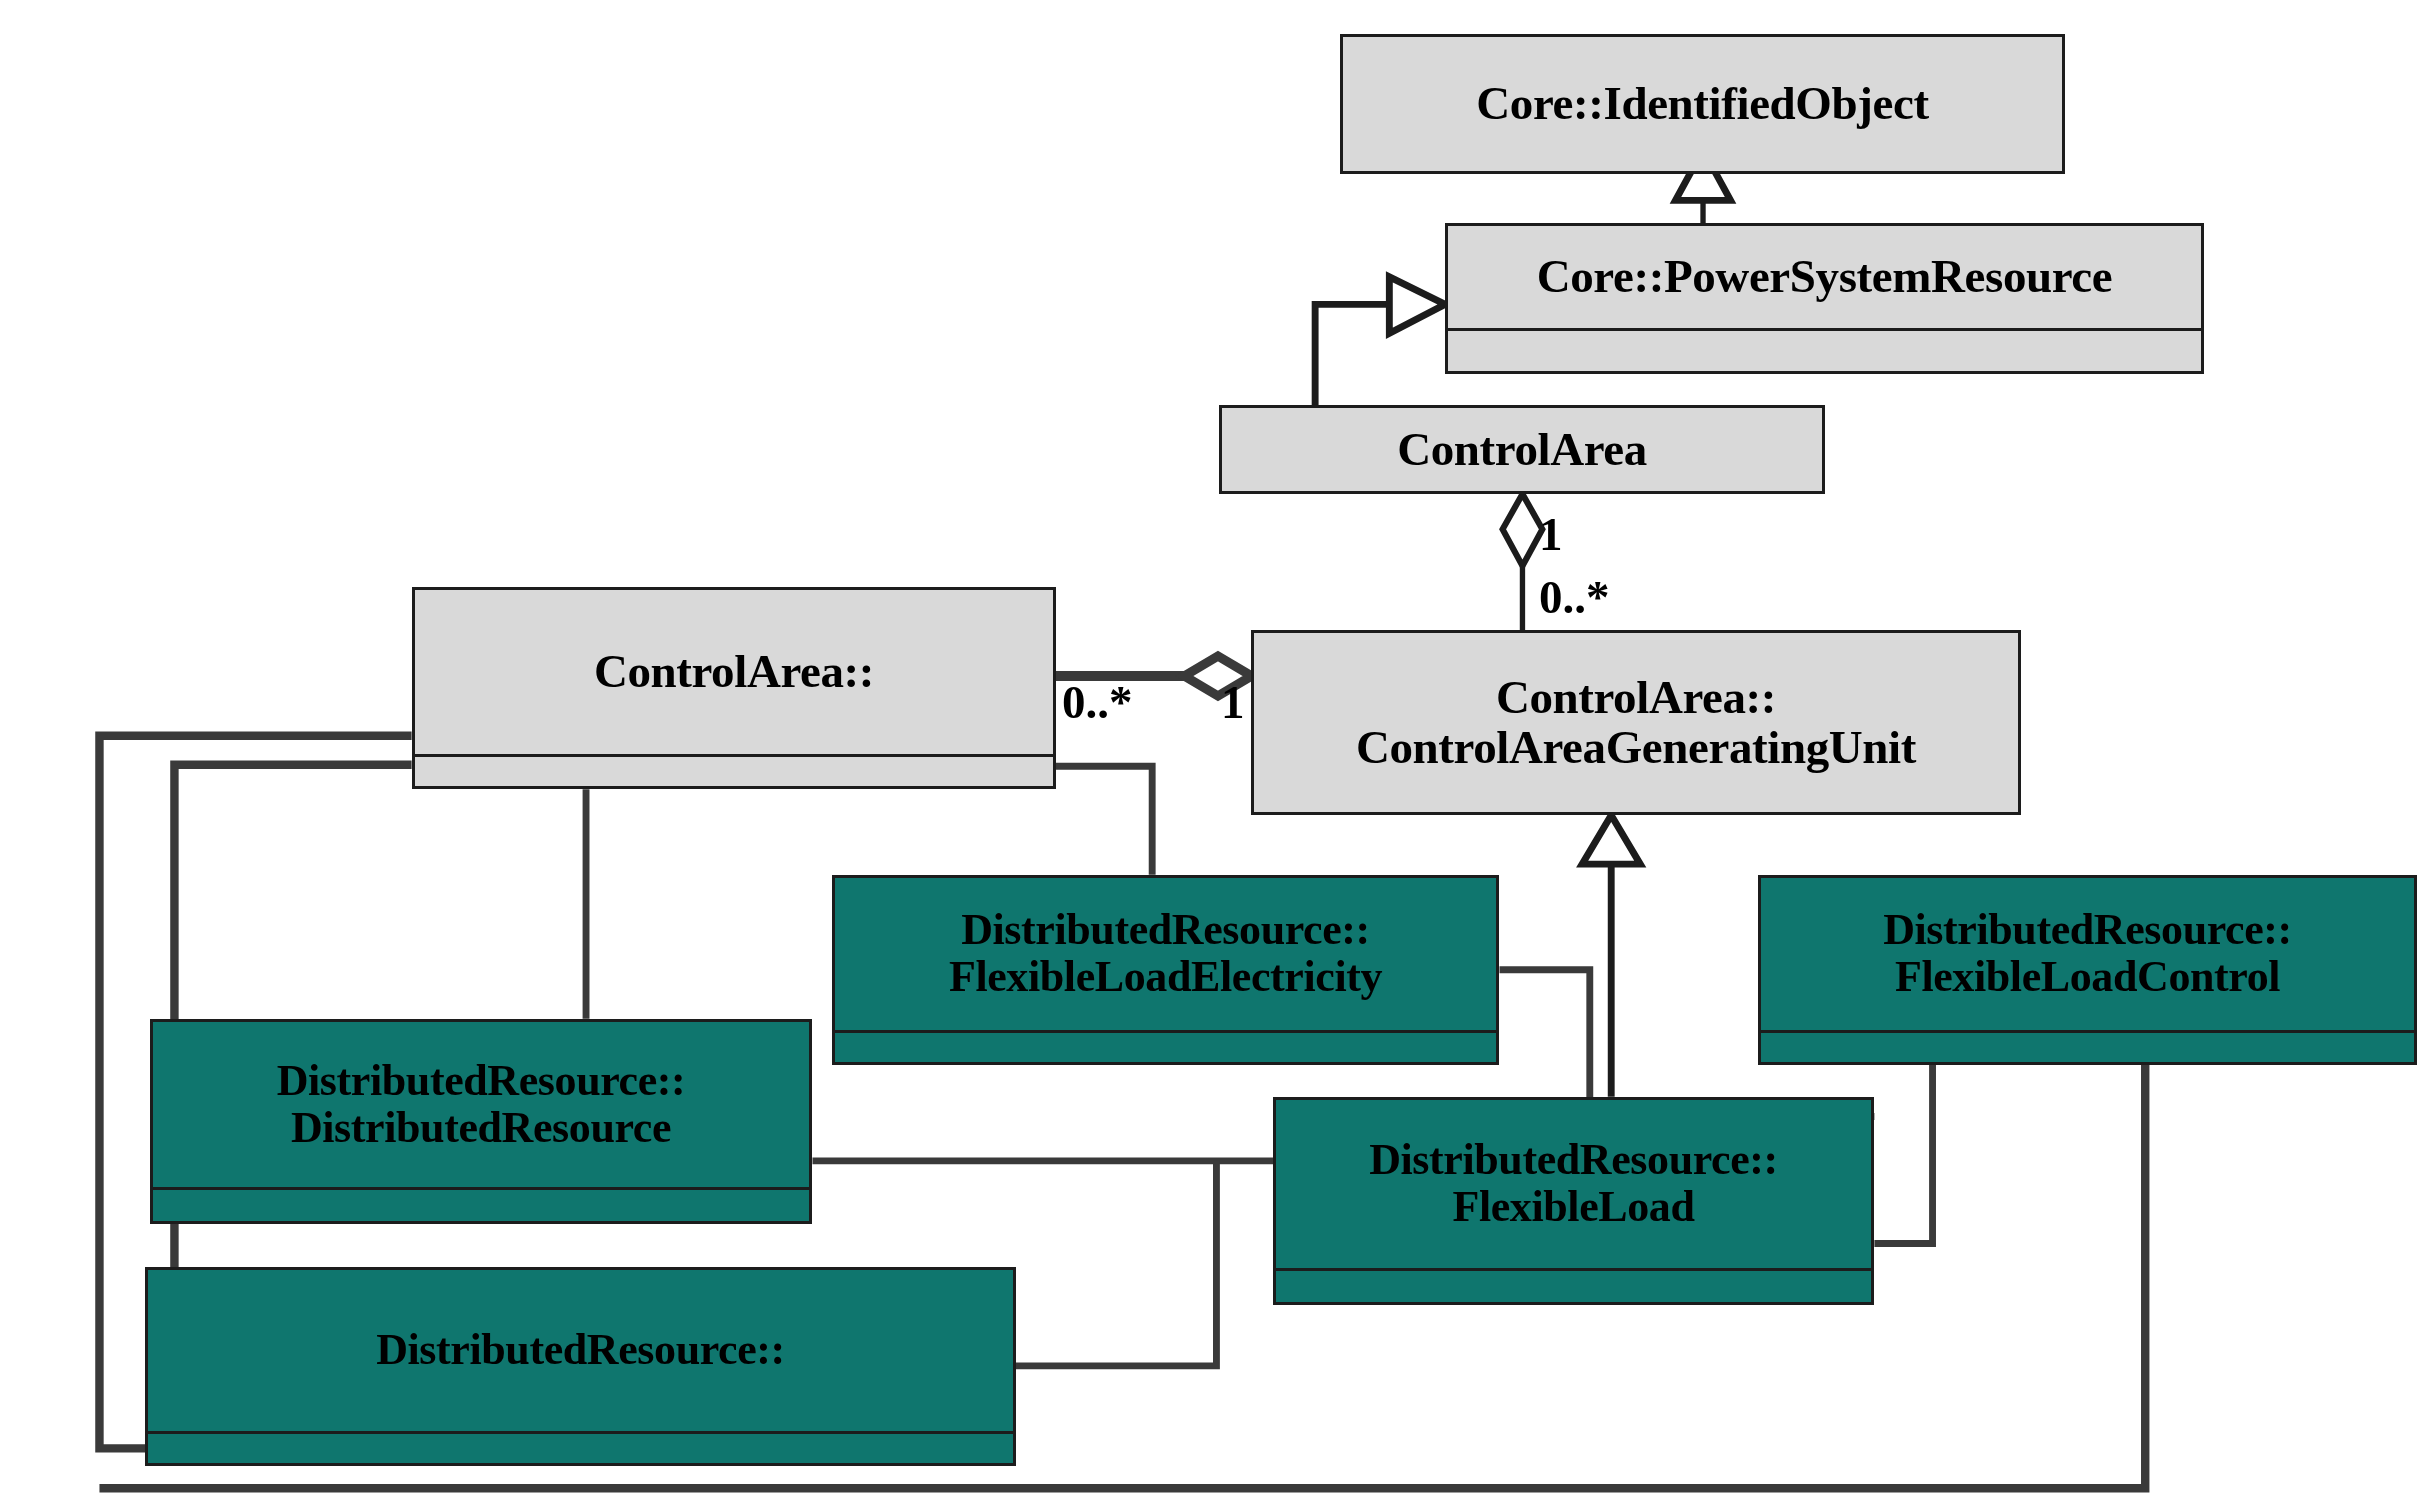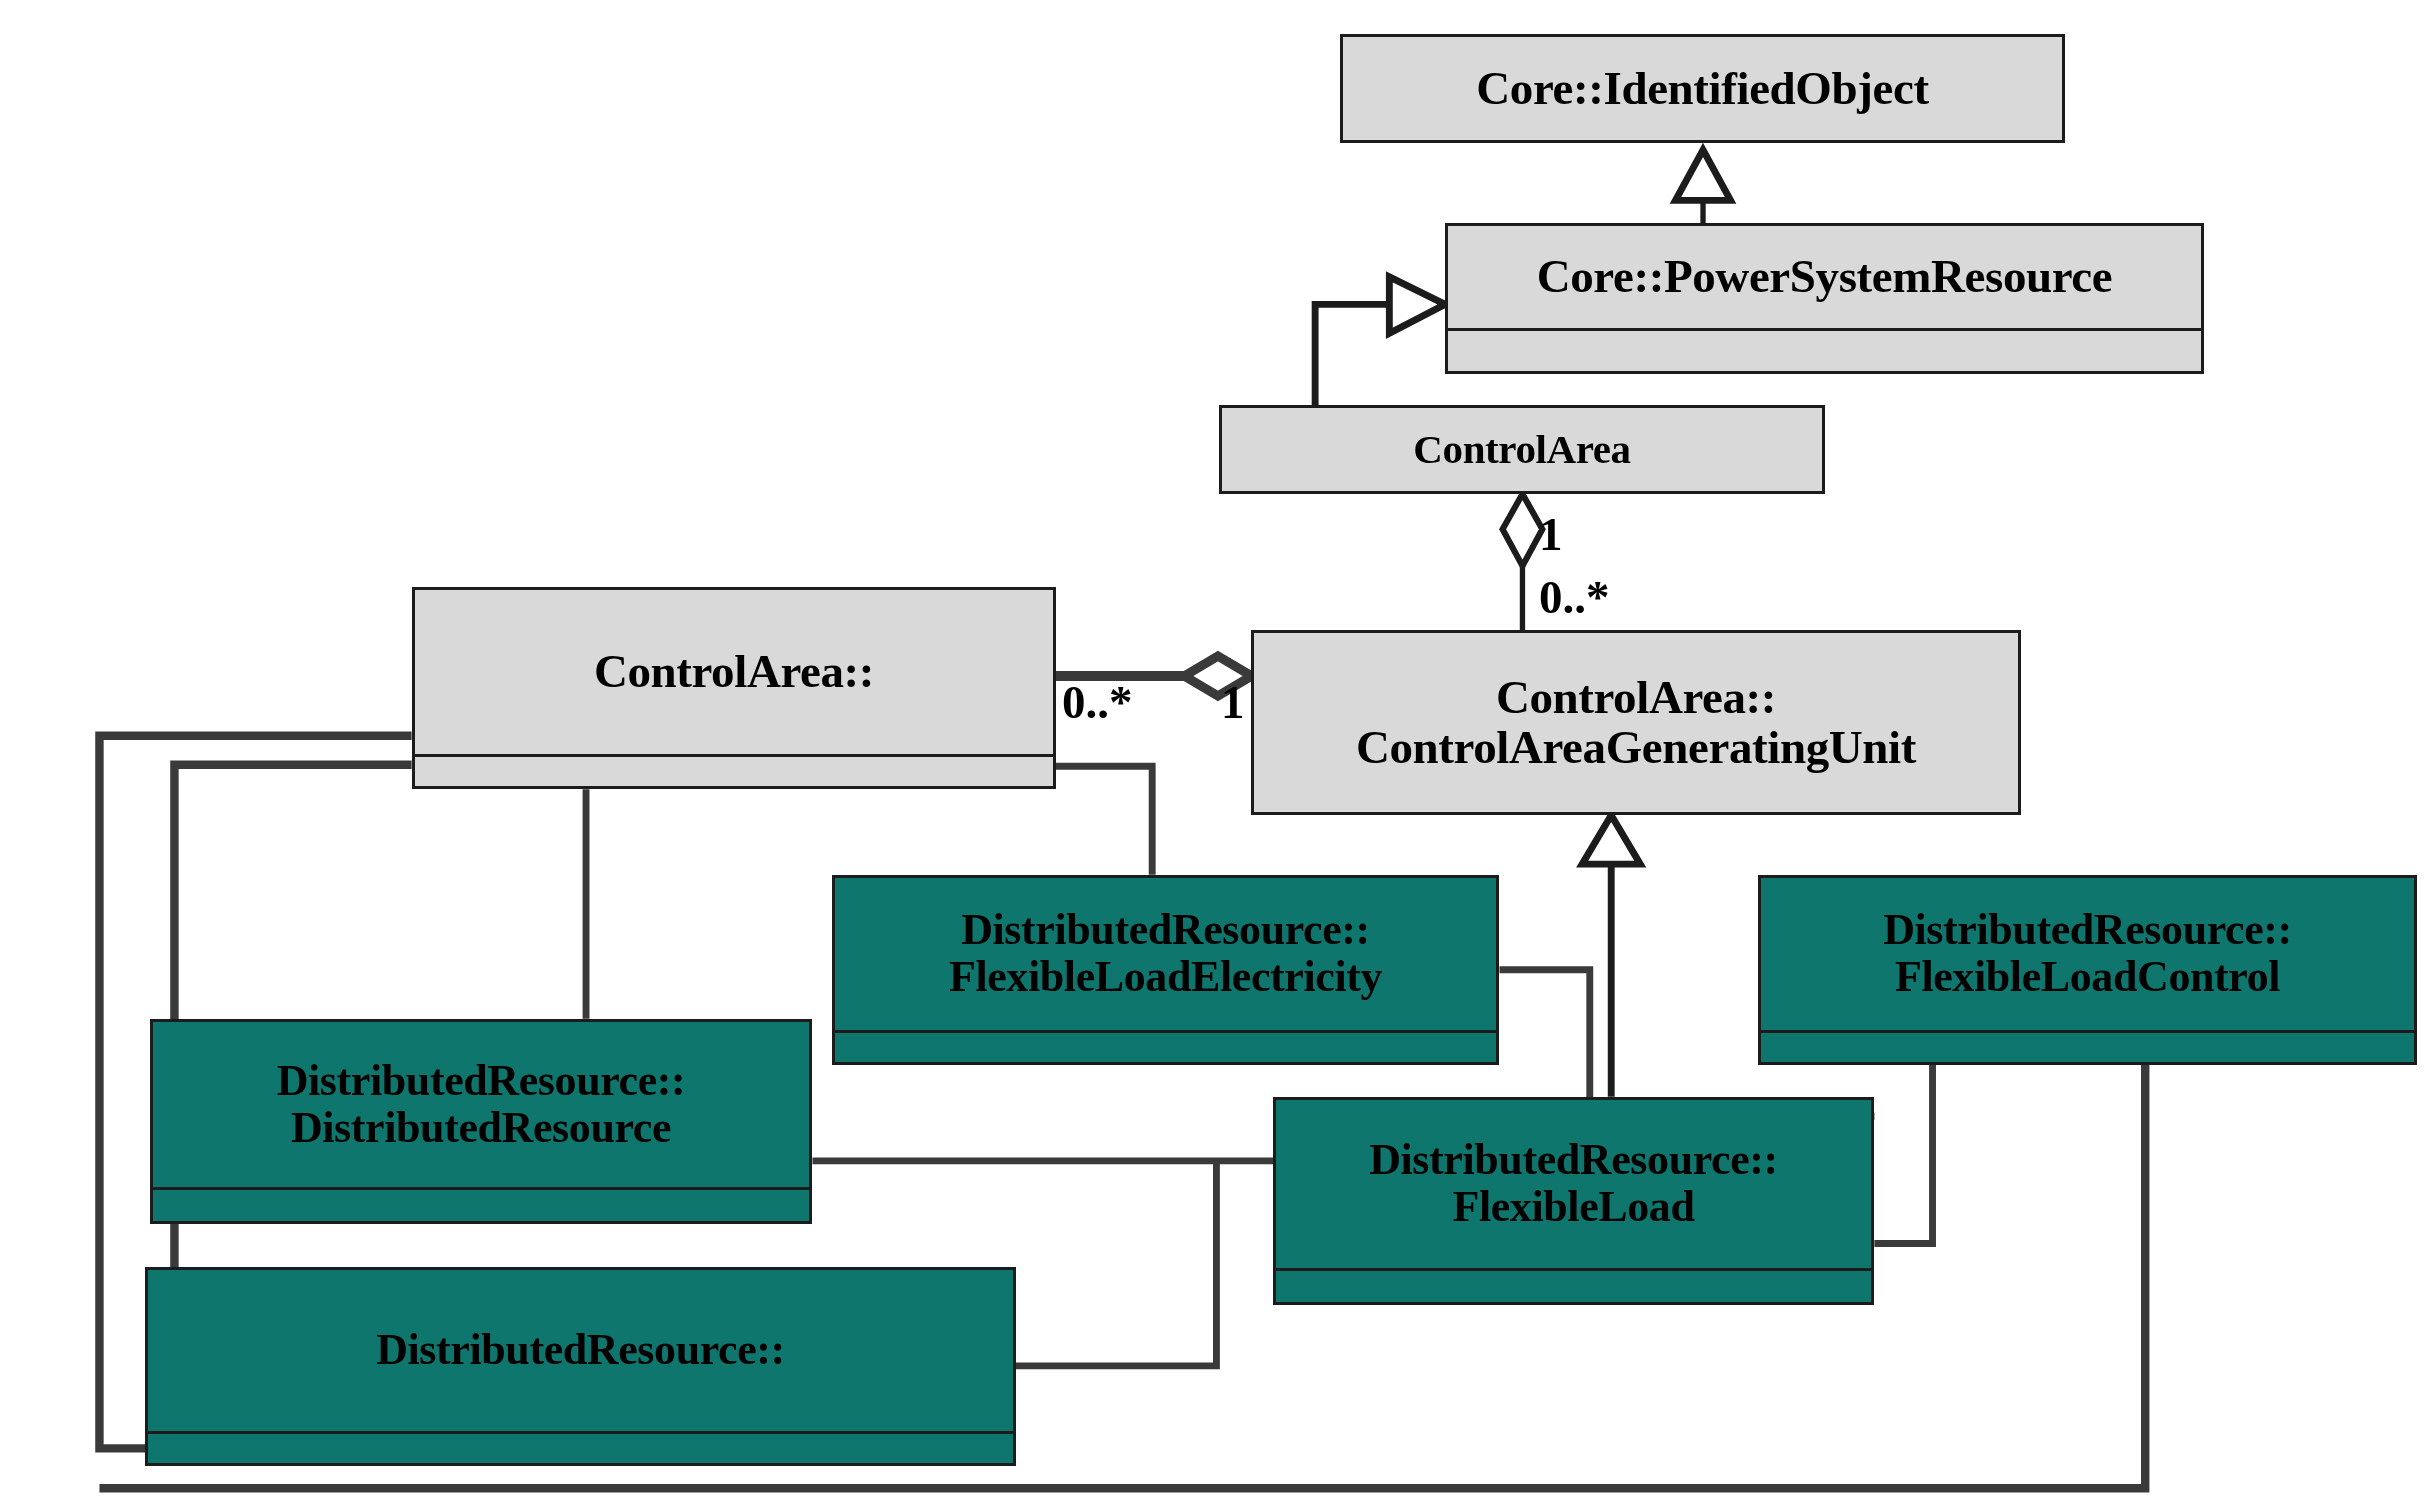--- a/index.html
+++ b/index.html
@@ -79,35 +79,35 @@
       <polyline points="1328,1786 1590,1786 1590,1518" fill="none" stroke="#3a3a3a" stroke-width="9"></polyline>
     </g>
 
     <g>
       <polyline points="2450,1626 2526,1626 2526,1392" fill="none" stroke="#3a3a3a" stroke-width="9"></polyline>
       <polyline points="2804,1392 2804,1946 130,1946" fill="none" stroke="#3a3a3a" stroke-width="11"></polyline>
     </g>
 
   </svg>
 
-  <div class="uml-class shaded" style="left:1340px;top:34px;width:725px;height:109px;">
+  <div class="uml-class shaded" style="left:1340px;top:34px;width:725px;height:140px;">
     <div class="uml-name" style="font-size:47px;">
       <span class="ln">Core::IdentifiedObject</span>
     </div>
   </div>
 
   <div class="uml-class shaded" style="left:1445px;top:223px;width:759px;height:151px;">
     <div class="uml-name" style="font-size:47px;padding-bottom:43px;border-radius:29px;">
       <span class="ln">Core::PowerSystemResource</span>
     </div>
     <div class="uml-attrs" style="height:43px;"></div>
   </div>
 
   <div class="uml-class shaded" style="left:1219px;top:405px;width:606px;height:89px;">
-    <div class="uml-name" style="font-size:41px;">
+    <div class="uml-name" style="font-size:47px;">
       <span class="ln">ControlArea</span>
     </div>
   </div>
 
   <div class="uml-class shaded" style="left:412px;top:587px;width:644px;height:202px;">
     <div class="uml-name" style="font-size:47px;padding-bottom:32px;">
       <span class="ln">ControlArea::</span>
     </div>
     <div class="uml-attrs" style="height:32px;"></div>
   </div>

